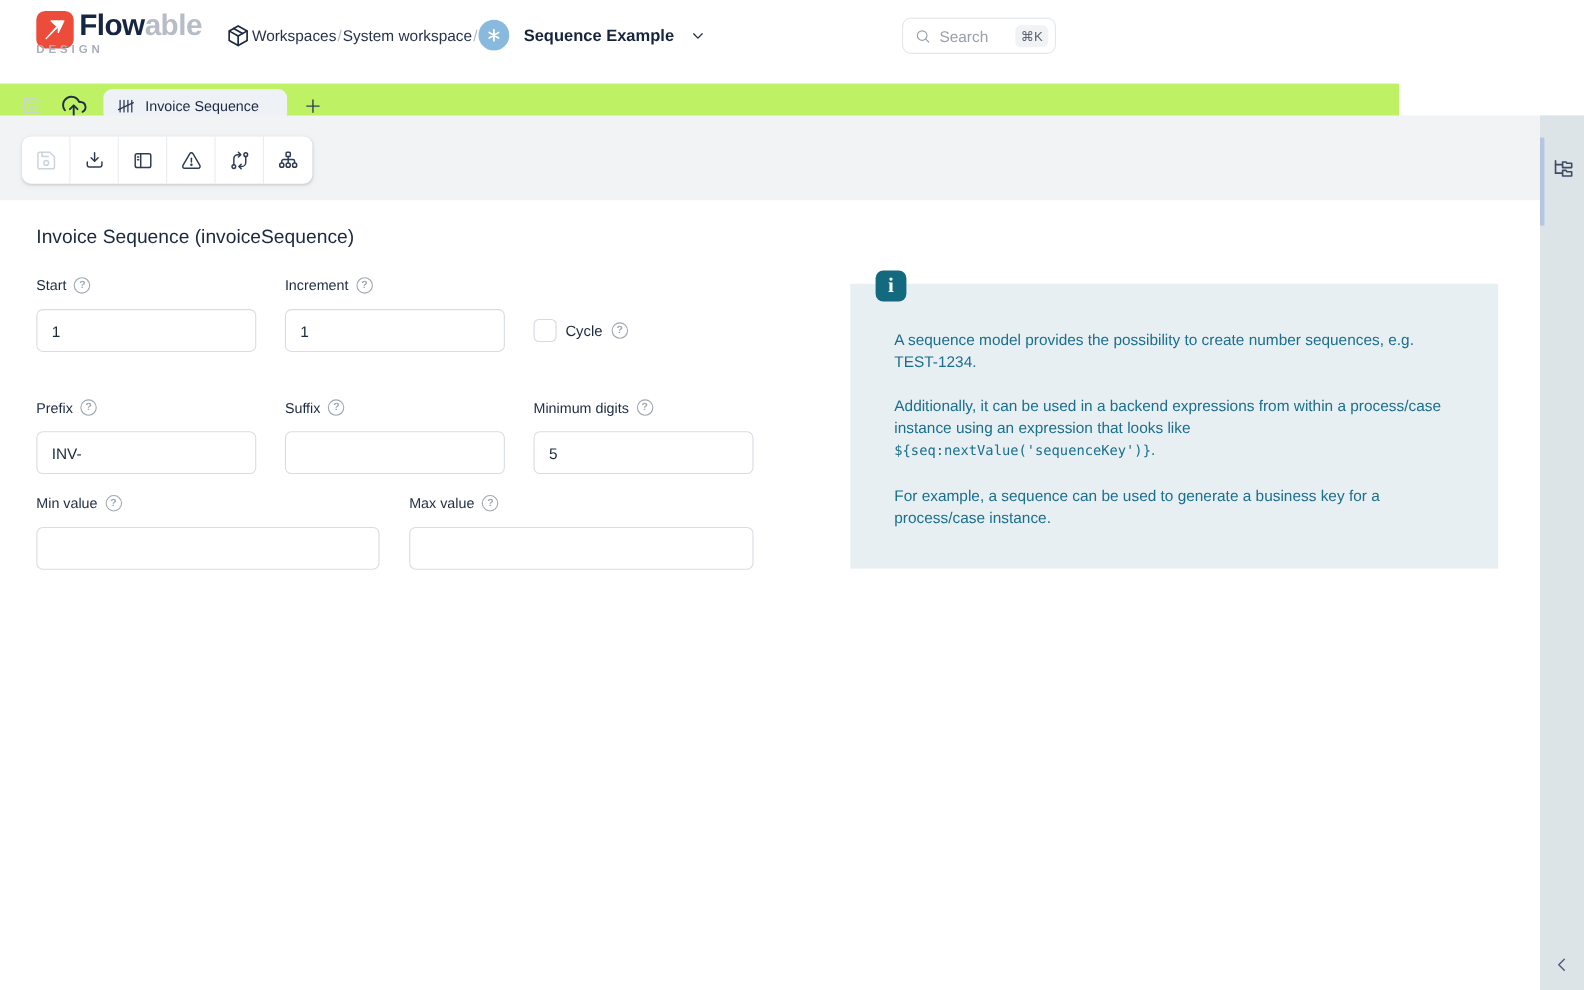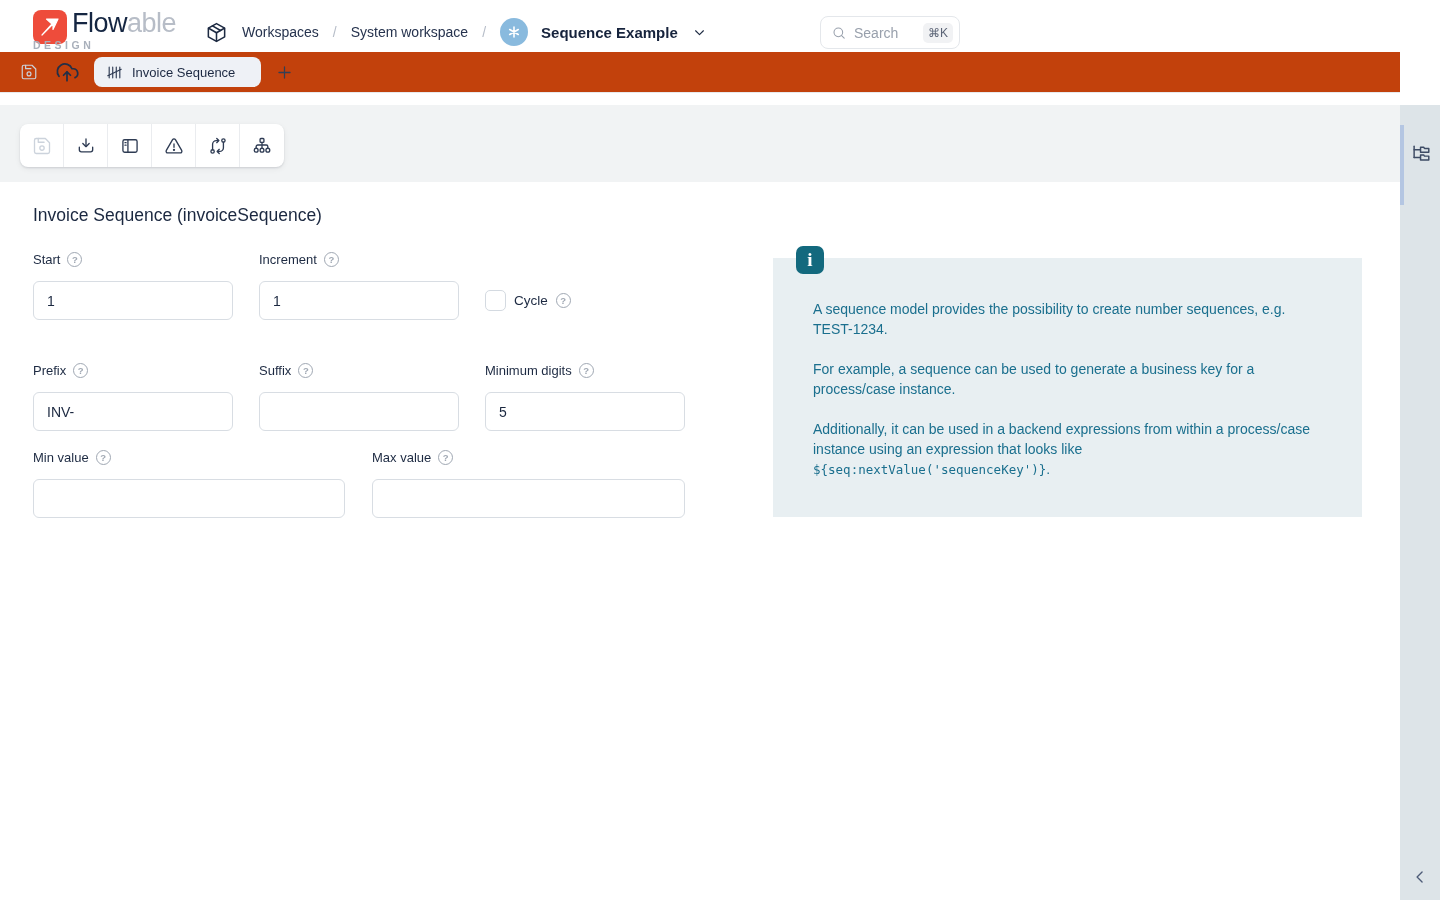--- a/index.html
+++ b/index.html
@@ -6,42 +6,42 @@
   html,body { width:1440px; height:900px; overflow:hidden; background:#fff;
               font-family:"Liberation Sans", sans-serif; }
   svg { display:block; }
   .ic { stroke:currentColor; fill:none; stroke-width:1.6; stroke-linecap:round; stroke-linejoin:round; }
 
   
   .topbar { position:absolute; left:0; top:0; width:1440px; height:64px; background:#fff; }
   .logo-wrap { position:absolute; left:33px; top:9px; }
   .logo-badge { position:absolute; left:0; top:1px; width:34px; height:34px; border-radius:8px; background:#ee4c3b; }
   .logo-badge svg { position:absolute; left:5px; top:5px; }
-  .logo-text { position:absolute; left:39px; top:-1px; font-size:27px; font-weight:400; letter-spacing:-.5px; white-space:nowrap; }
+  .logo-text { position:absolute; left:39px; top:-1px; font-size:27px; font-weight:700; letter-spacing:-.5px; white-space:nowrap; }
   .logo-text .p1 { color:#152642; }
   .logo-text .p2 { color:#b7bdc7; }
   .logo-sub { position:absolute; left:0; top:30px; font-size:10.5px; font-weight:700; letter-spacing:3.5px; color:#a9b0bb; }
-  .crumbs { position:absolute; left:205px; top:0; height:64px; display:flex; align-items:center; gap:14px; color:#26334e; font-size:14px; }
+  .crumbs { position:absolute; left:205px; top:0; height:64px; display:flex; align-items:center; gap:1px; color:#26334e; font-size:14px; }
   .crumb-sep { color:#b6bdc8; font-size:14px; }
   .crumb-link { cursor:pointer; }
   .model-chip { display:flex; align-items:center; gap:13px; cursor:pointer; }
   .model-avatar { width:28px; height:28px; border-radius:50%; background:#89bade; display:flex; align-items:center; justify-content:center; }
   .model-name { font-size:15px; font-weight:700; color:#16233c; }
   .searchbox { position:absolute; left:820px; top:16px; width:140px; height:33px; border:1px solid #e4e7eb;
                border-radius:8px; display:flex; align-items:center; padding:0 6px 0 10px; gap:7px; color:#98a0ac; background:#fff; }
   .searchbox input { border:none; outline:none; width:62px; font-size:14px; font-family:"Liberation Sans",sans-serif; color:#ef4444; background:transparent; }
   .searchbox input::placeholder { color:#98a0ac; }
   .kbd { background:#f1f2f4; border-radius:5px; font-size:12px; color:#5b6476; padding:3px 5px; white-space:nowrap; }
   .topnav { position:absolute; right:34px; top:0; height:64px; display:flex; align-items:center; gap:42px; }
   .topnav .navlink { font-size:14px; color:#2a3750; cursor:pointer; }
   .topnav .navlink.active { font-weight:700; color:#16233c; }
   .account { color:#16233c; cursor:pointer; }
 
   
-  .tabrow { position:absolute; left:0; top:52px; width:1400px; height:41px; background:#c2410c; border-bottom:1px solid #e7e9ec; }
+  .tabrow { position:absolute; left:0; top:76px; width:1272px; height:41px; background:#bef264; border-bottom:1px solid #e7e9ec; }
   .tabrow-inner { position:absolute; left:20px; top:0; height:40px; display:flex; align-items:center; }
   .tab-icon-btn { color:#232f47; cursor:pointer; display:flex; align-items:center; justify-content:center; }
   .tab-icon-btn.disabled { color:#cbd2db; cursor:default; }
   .gap16 { width:16px; } .gap14 { width:14px; }
   .model-tab { height:30px; background:#eef1f6; border-radius:8px; display:flex; align-items:center; gap:9px;
                padding:0 26px 0 12px; cursor:pointer; }
   .model-tab .tab-label { font-size:13px; font-weight:500; color:#1c2942; white-space:nowrap; }
   .model-tab .tally { color:#2c3952; }
   .add-tab { margin-left:14px; color:#333f55; cursor:pointer; }
 
@@ -271,22 +271,22 @@
     <div class="fld-label" style="left:372px; top:268px;">
       <span>Max value</span>
         <span class="help"></span>
     </div>
     <input class="txt-input" style="left: 372px; top: 297px; width: 313px;" value="">
 
     <div class="info-panel">
       <div class="info-badge">i</div>
       <div class="info-body">
         <p>A sequence model provides the possibility to create number sequences, e.g. TEST-1234.</p>
+        <p><span>Additionally, it can be used in a backend expressions from within a process/case instance using an expression that looks like </span><span class="code">${seq:nextValue('sequenceKey')}</span><span>.</span></p>
         <p>For example, a sequence can be used to generate a business key for a process/case instance.</p>
-        <p><span>Additionally, it can be used in a backend expressions from within a process/case instance using an expression that looks like </span><span class="code">${seq:nextValue('sequenceKey')}</span><span>.</span></p>
       </div>
     </div>
   </div>
 
   <div class="right-strip">
     <div class="strip-accent"></div>
     <span class="strip-tree">
       <svg class="ic" width="22" height="22" viewBox="0 0 24 24" stroke-width="1.5">
           <path d="M4.5 3.5v12.2"></path>
           <path d="M4.5 7.3h6.5"></path>

